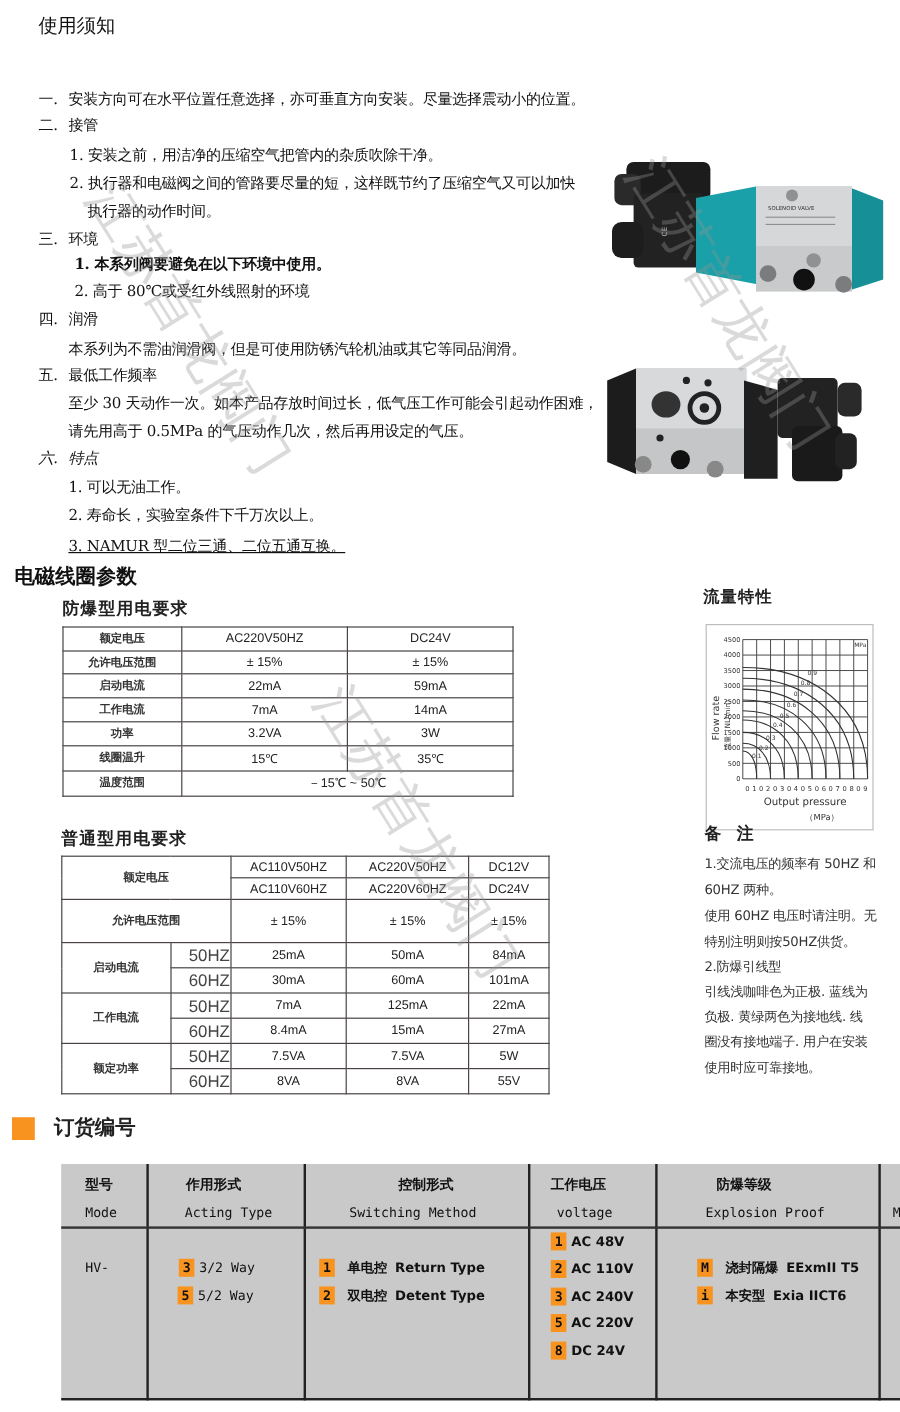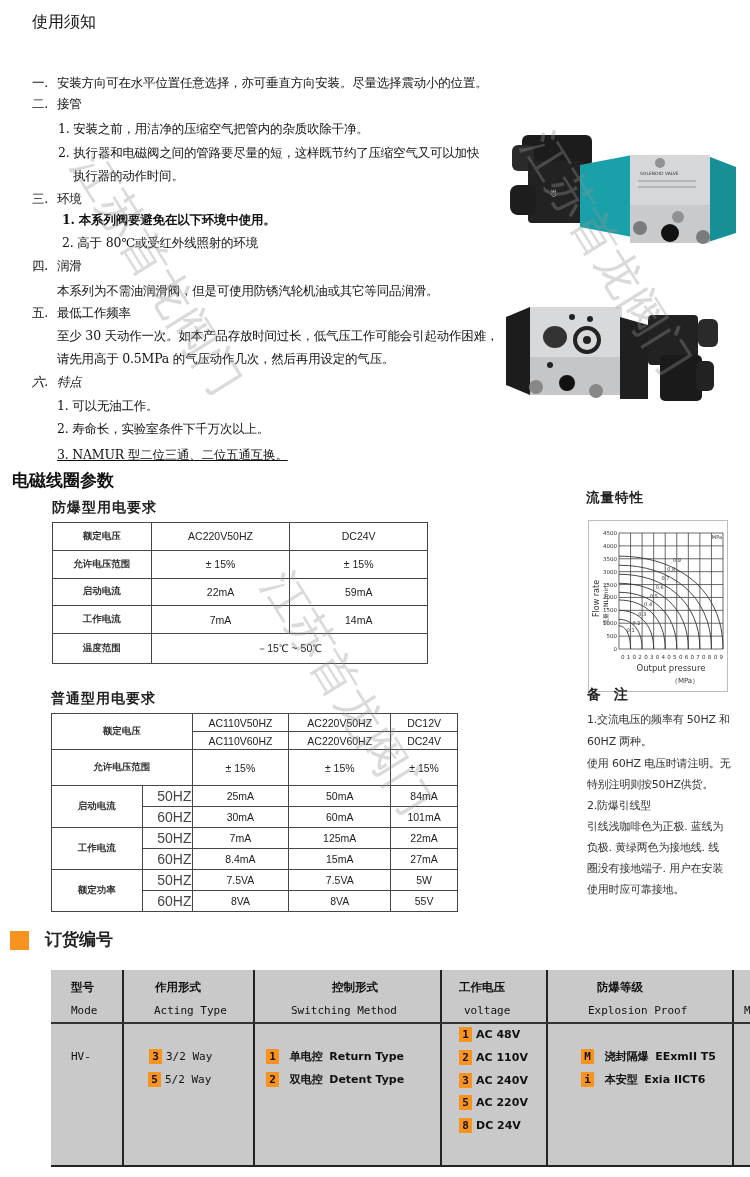--- a/index.html
+++ b/index.html
@@ -143,20 +143,30 @@
   </tr>
   <tr>
     <td class="lab">启动电流</td>
     <td>22mA</td>
     <td>59mA</td>
   </tr>
   <tr>
     <td class="lab">工作电流</td>
     <td>7mA</td>
     <td>14mA</td>
+  </tr>
+  <tr>
+    <td class="lab">功率</td>
+    <td>3.2VA</td>
+    <td>3W</td>
+  </tr>
+  <tr>
+    <td class="lab">线圈温升</td>
+    <td>15℃</td>
+    <td>35℃</td>
   </tr>
   <tr>
     <td class="lab">温度范围</td>
     <td colspan="2">－15℃ ~ 50℃</td>
   </tr>
 </tbody>
   </table>
 
 <div class="h-sub" style="left:51px;top:690px;font-size:14px;">普通型用电要求</div>
 

